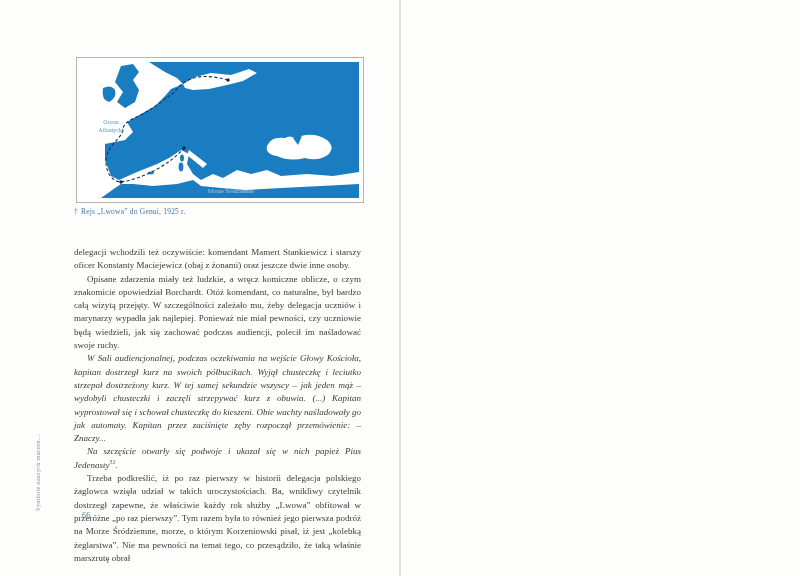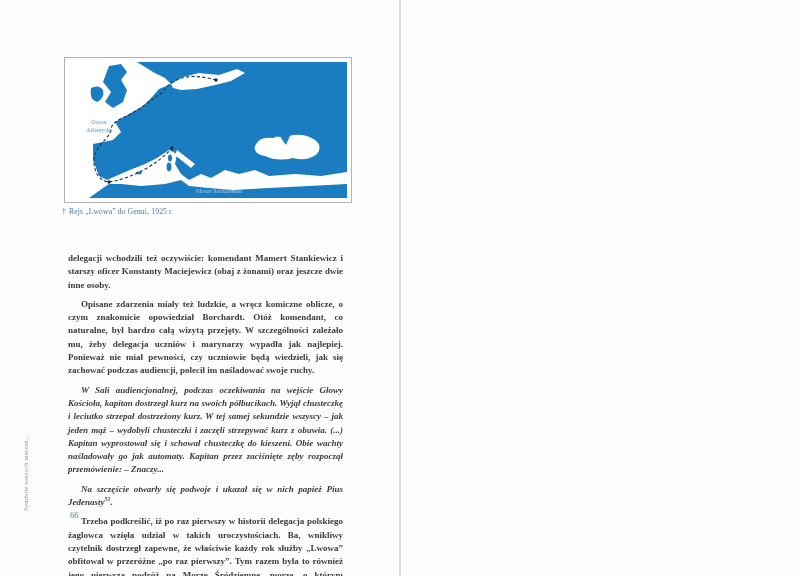--- a/index.html
+++ b/index.html
@@ -3,40 +3,40 @@
 <meta charset="utf-8">
 <style>
   html,body{margin:0;padding:0;}
   body{
     width:800px;height:576px;position:relative;overflow:hidden;
     background:#fdfdfc;
     font-family:"Liberation Serif","DejaVu Serif",serif;
     color:#3b3b3d;
   }
   .page{position:absolute;top:0;height:576px;background:#fdfdfc;}
-  #left-page{left:4px;width:399px;padding-left:41px;}
+  #left-page{left:16px;width:399px;padding-left:41px;}
   #right-page{left:401px;width:399px;}
   #gutter{position:absolute;left:399px;top:0;width:2px;height:576px;background:#dededd;}
 
   
   #map-frame{
     position:absolute;left:60px;top:57px;
     border:1px solid #b3b3b3;background:#ffffff;padding:4px;
   }
   #map-frame svg{display:block;}
   .map-caption{
     position:absolute;left:58px;top:207px;
     font-size:7.5px;color:#4878a8;letter-spacing:.2px;
   }
   .cap-marker{color:#4878a8;margin-right:3px;}
 
   
   .bodycol{position:absolute;text-align:justify;}
   #left-col{left:58px;top:246px;width:287px;font-size:9px;line-height:13.3px;}
-  .para{margin:6px;font-weight:bold;}
+  .para{margin:0;}
   .para.indent{text-indent:13px;}
   .para.italic{font-style:italic;}
   sup{font-size:6px;line-height:0;}
 
   
   .margin-vert{
     position:absolute;
     writing-mode:vertical-rl;transform:rotate(180deg);
     font-size:6.5px;color:#7d9aaa;letter-spacing:.2px;white-space:nowrap;
   }

